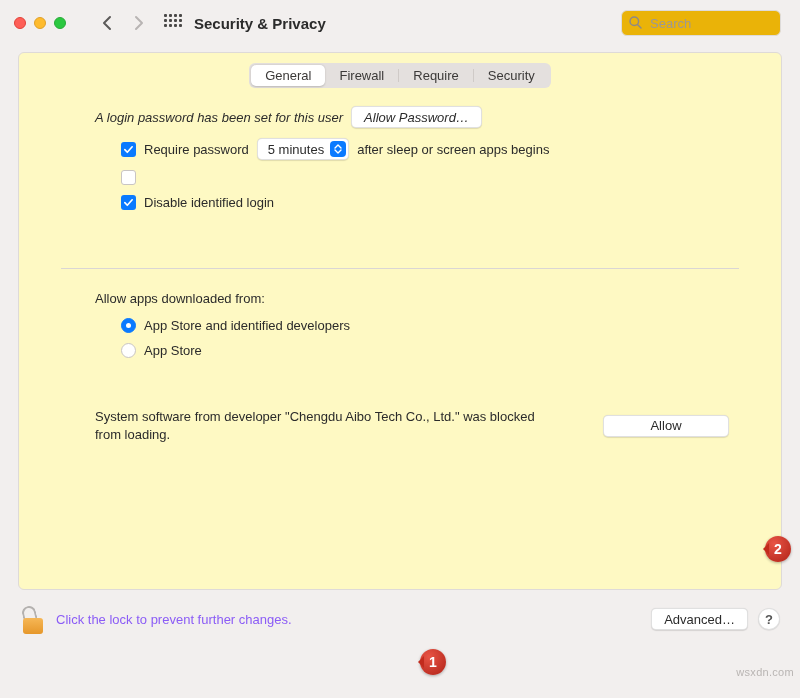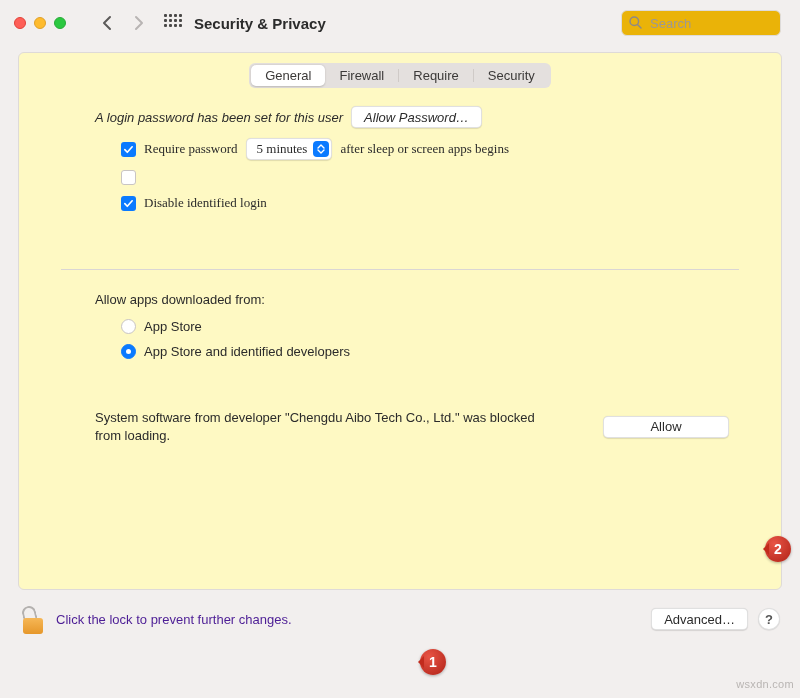--- a/index.html
+++ b/index.html
@@ -98,21 +98,21 @@
     height: 22px;
     padding: 0 12px;
     border-radius: 5px;
     background: #ffffff;
     border: 0.5px solid rgba(0,0,0,0.12);
     box-shadow: 0 0.5px 1px rgba(0,0,0,0.12);
     font-size: 13px;
     cursor: pointer;
   }
   .btn.disabled { color: #b7b3b1; cursor: default; }
-  .checkline { display: flex; align-items: center; gap: 8px; margin-left: 60px; margin-bottom: 10px; font-family: Liberation Serif, serif;}
+  .checkline { display: flex; align-items: center; gap: 8px; margin-left: 60px; margin-bottom: 10px;}
   .chk {
     width: 15px; height: 15px; border-radius: 3px;
     display: inline-flex; align-items: center; justify-content: center;
     flex-shrink: 0;
   }
   .chk.checked { background: #0a7aff; }
   .chk.unchecked { background: #fff; border: 1px solid #c9c5c3; }
   .chk svg { width: 11px; height: 11px; color: #fff; }
   .select-wrap {
     position: relative;
@@ -181,21 +181,21 @@
   .lock-shackle {
     position: absolute;
     top: 0; left: 4px;
     width: 14px; height: 16px;
     border: 2.5px solid #b4b1af;
     border-bottom: none;
     border-radius: 8px 8px 0 0;
     transform: rotate(-14deg);
     transform-origin: bottom right;
   }
-  .footer-text { color: #4c1d95; font-size: 13px; }
+  .footer-text { color: #8b5cf6; font-size: 13px; }
   .help-btn {
     width: 22px; height: 22px; border-radius: 50%;
     background: #fff; border: 0.5px solid rgba(0,0,0,0.12);
     box-shadow: 0 0.5px 1px rgba(0,0,0,0.12);
     display: flex; align-items: center; justify-content: center;
     font-weight: 600; color: #555;
     cursor: pointer;
   }
   .annot {
     position: absolute;
@@ -211,21 +211,21 @@
     content: "";
     position: absolute;
     left: -8px; top: 50%;
     transform: translateY(-50%);
     border: 6px solid transparent;
     border-right-color: #c22b1d;
   }
   .annot-1 { left: 420px; top: 649px; }
   .annot-2 { left: 765px; top: 536px; }
   .watermark {
-    position: absolute; right: 6px; bottom: 8px;
+    position: absolute; right: 6px; bottom: 20px;
     font-size: 11px; color: #b9b5b3; letter-spacing: 0.3px;
     transform: rotate(0deg);
   }
   .spacer-flex { flex: 1; }
 </style>
 </head>
 <body>
 
 <div class="titlebar">
   <div class="traffic-lights">
@@ -322,26 +322,26 @@
       </span>
       <span>Disable identified login</span>
     </div>
 
     <div class="divider"></div>
 
     <div style="margin-left:34px; margin-bottom:12px;">Allow apps downloaded from:</div>
 
     <div class="radio-group">
       <div class="radio-line">
+        <span class="radio selected"></span>
+        <span>App Store and identified developers</span>
+      </div>
+      <div class="radio-line">
         <span class="radio"></span>
         <span>App Store</span>
-      </div>
-      <div class="radio-line">
-        <span class="radio selected"></span>
-        <span>App Store and identified developers</span>
       </div>
     </div>
 
     <div class="blocked-row">
       <div class="blocked-text">System software from developer "Chengdu Aibo Tech Co., Ltd." was blocked from loading.</div>
       <span class="btn allow-btn">Allow</span>
     </div>
 
   </div>
 </div>

